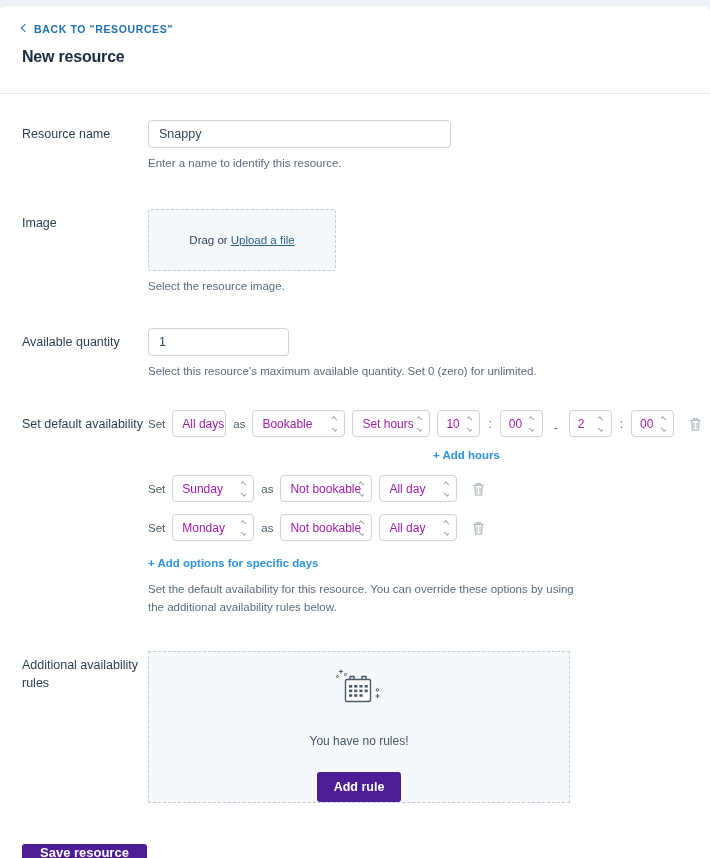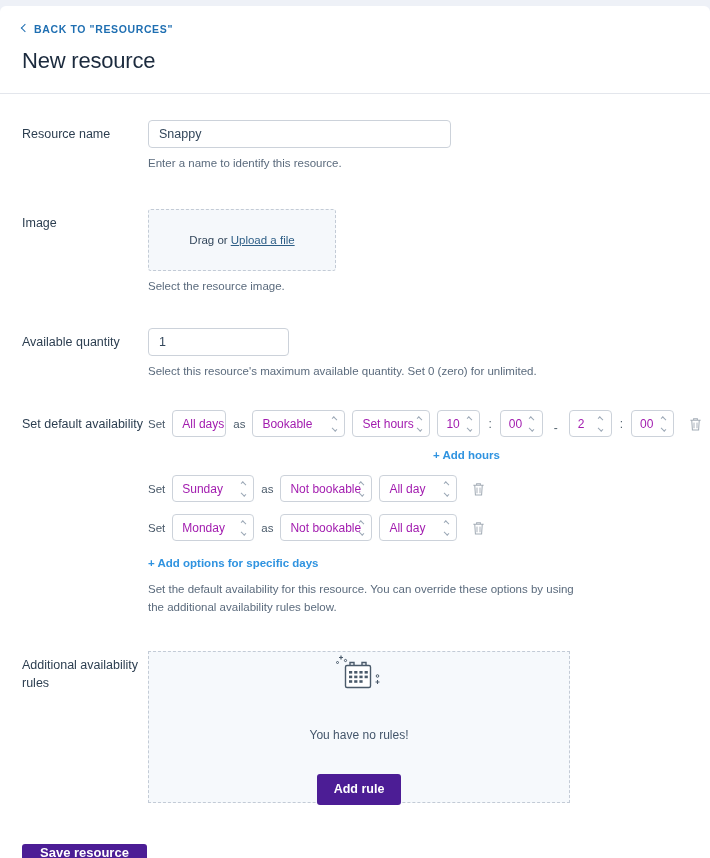--- a/index.html
+++ b/index.html
@@ -38,22 +38,22 @@
   .back-chev {
     display: inline-block;
     width: 6px; height: 6px;
     border-left: 1.4px solid #1f6fb2;
     border-bottom: 1.4px solid #1f6fb2;
     transform: rotate(45deg);
     position: relative; top: -1px;
   }
   .page-title {
     margin: 12px 0 0 0;
-    font-size: 22px;
-    font-weight: 400;
+    font-size: 16px;
+    font-weight: 700;
     color: #1b2a3d;
     letter-spacing: -0.2px;
   }
 
   
   .form { padding: 26px 0 0 0; }
   .row { display: flex; align-items: flex-start; margin-bottom: 0; }
   .row-label {
     width: 148px;
     min-width: 148px;
@@ -173,22 +173,22 @@
   .addhours-wrap { margin: -4px 0 12px 0; padding-left: 285px; }
   .addopts-wrap { margin: 2px 0 10px 0; }
 
   
   .empty-panel {
     width: 422px;
     height: 152px;
     border: 1px dashed #c3cbd6;
     background: #f6f9fc;
     display: flex; flex-direction: column;
-    align-items: center; justify-content: space-between;
-    gap: 16px;
+    align-items: center; justify-content: flex-end;
+    gap: 8px;
   }
   .empty-icon { margin-bottom: 12px; }
   .empty-text {
     font-size: 12px;
     color: #44566b;
     margin-bottom: 16px;
   }
   .btn {
     background: #4c1d95;
     color: #fff;

